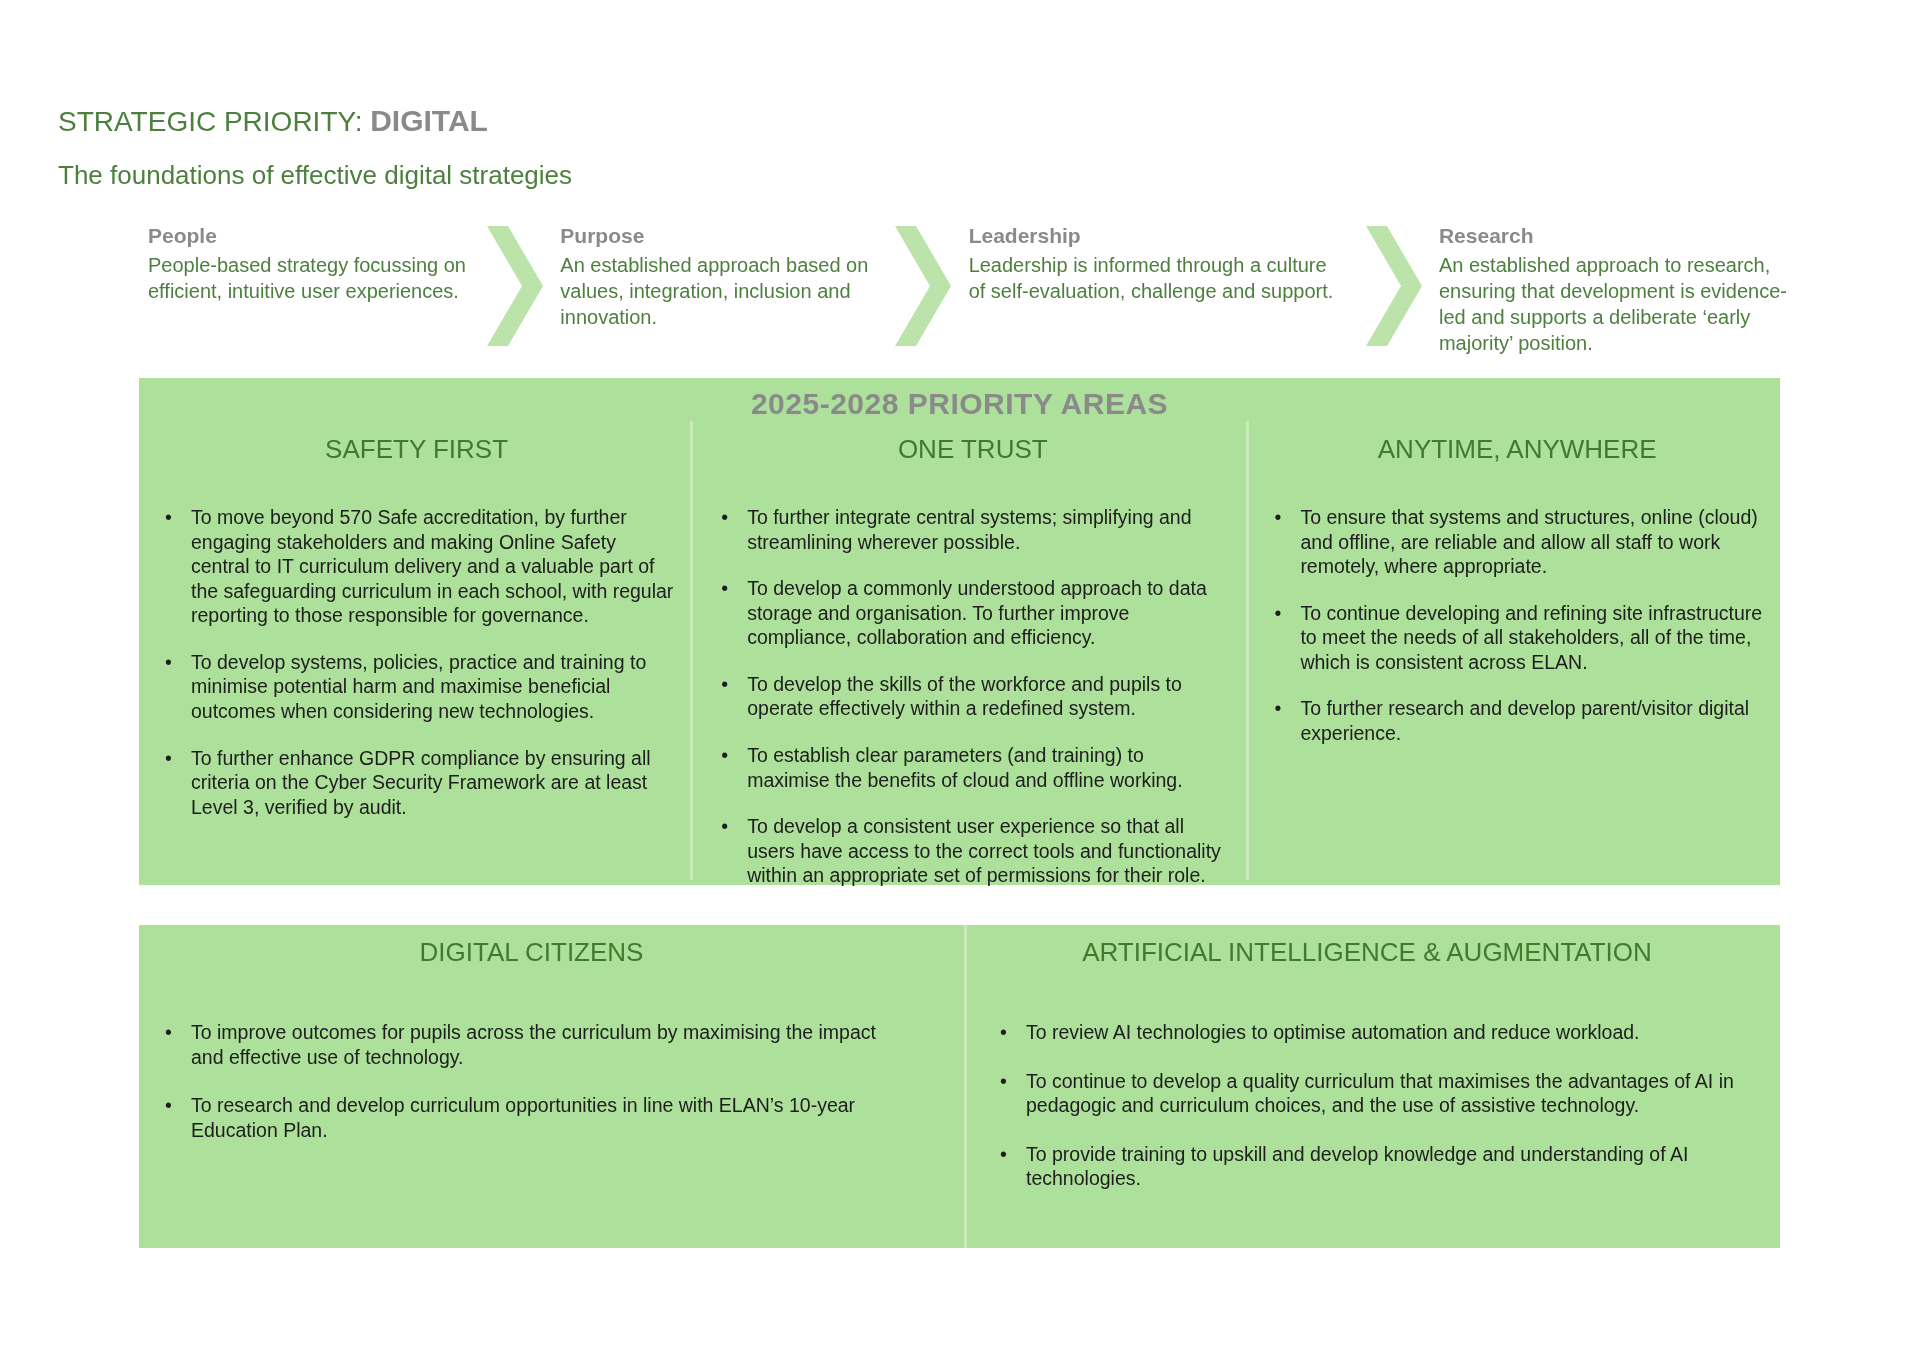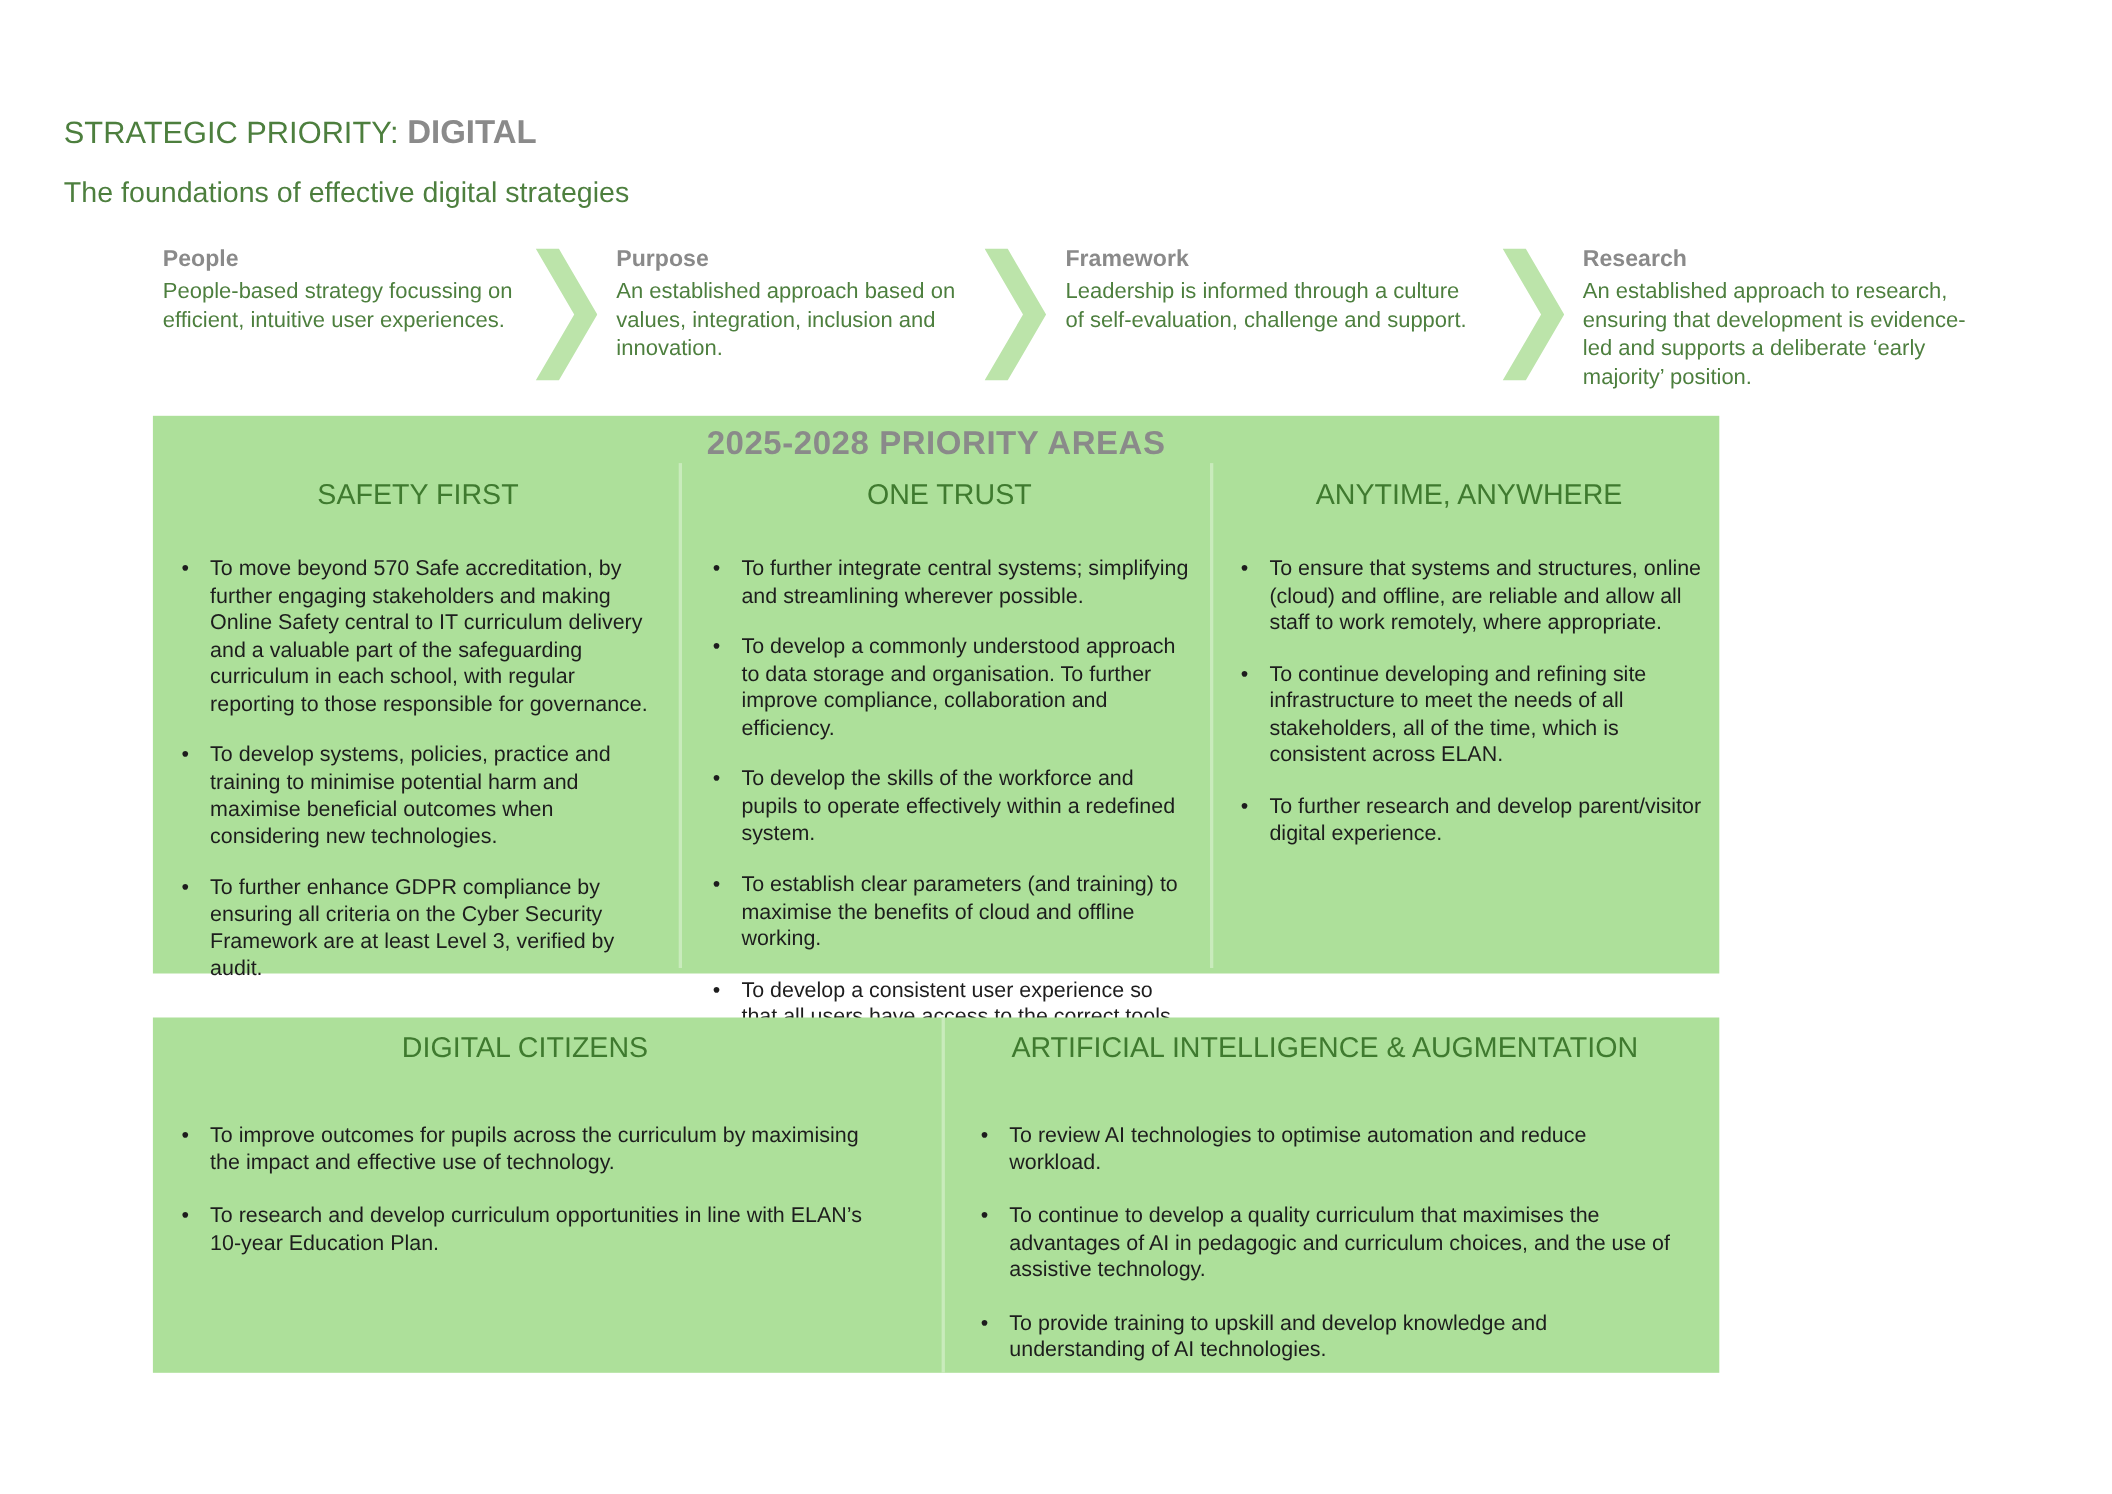--- a/index.html
+++ b/index.html
@@ -30,21 +30,21 @@
   .fcol.w1 { width: 322px; }
   .fcol.w2 { width: 318px; }
   .fcol.w3 { width: 380px; }
   .fcol.w4 { width: 356px; }
   .fhead { font-size: 21px; font-weight: 700; color: var(--heading-gray); margin-bottom: 4px; }
   .fbody { font-size: 20px; color: var(--accent-green); line-height: 1.3; }
   .chev-wrap { flex: none; width: 56px; height: 120px; margin-top: 2px; }
   .chev-wrap svg { display: block; width: 56px; height: 120px; }
   .chev-wrap polygon { fill: var(--chevron-green); }
 
-  .box { position: absolute; left: 139px; width: 1424px; background: var(--box-green); }
+  .box { position: absolute; left: 139px; width: 1641px; background: var(--box-green); }
   .box1 { top: 378px; height: 507px; }
   .box2 { top: 925px; height: 323px; }
   .box-title { text-align: center; padding-top: 9px; font-size: 30px; font-weight: 700; color: var(--heading-gray); letter-spacing: 0.5px; }
   .cols { display: flex; align-items: stretch; }
   .box1 .cols { height: calc(100% - 48px); }
   .box2 .cols { height: 100%; }
   .col { position: relative; }
   .box1 .colA { width: 564px; padding: 0 16px 0 20px; }
   .box1 .colB { width: 569px; padding: 0 16px 0 22px; border-left: 3px solid var(--divider-green); }
   .box1 .colC { width: 546px; padding: 0 14px 0 19px; border-left: 3px solid var(--divider-green); }
@@ -78,21 +78,21 @@
   <div class="fcol w2">
     <div class="fhead">Purpose</div>
     <div class="fbody">An established approach based on values, integration, inclusion and innovation.</div>
   </div>
   <span class="chev-wrap">
     <svg viewBox="0 0 56 120" preserveAspectRatio="none">
         <polygon points="0,0 21,0 56,60 21,120 0,120 35,60"></polygon>
       </svg>
   </span>
   <div class="fcol w3">
-    <div class="fhead">Framework</div>
+    <div class="fhead">Leadership</div>
     <div class="fbody">Leadership is informed through a culture of self-evaluation, challenge and support.</div>
   </div>
   <span class="chev-wrap">
     <svg viewBox="0 0 56 120" preserveAspectRatio="none">
         <polygon points="0,0 21,0 56,60 21,120 0,120 35,60"></polygon>
       </svg>
   </span>
   <div class="fcol w4">
     <div class="fhead">Research</div>
     <div class="fbody">An established approach to research, ensuring that development is evidence-led and supports a deliberate ‘early majority’ position.</div>

